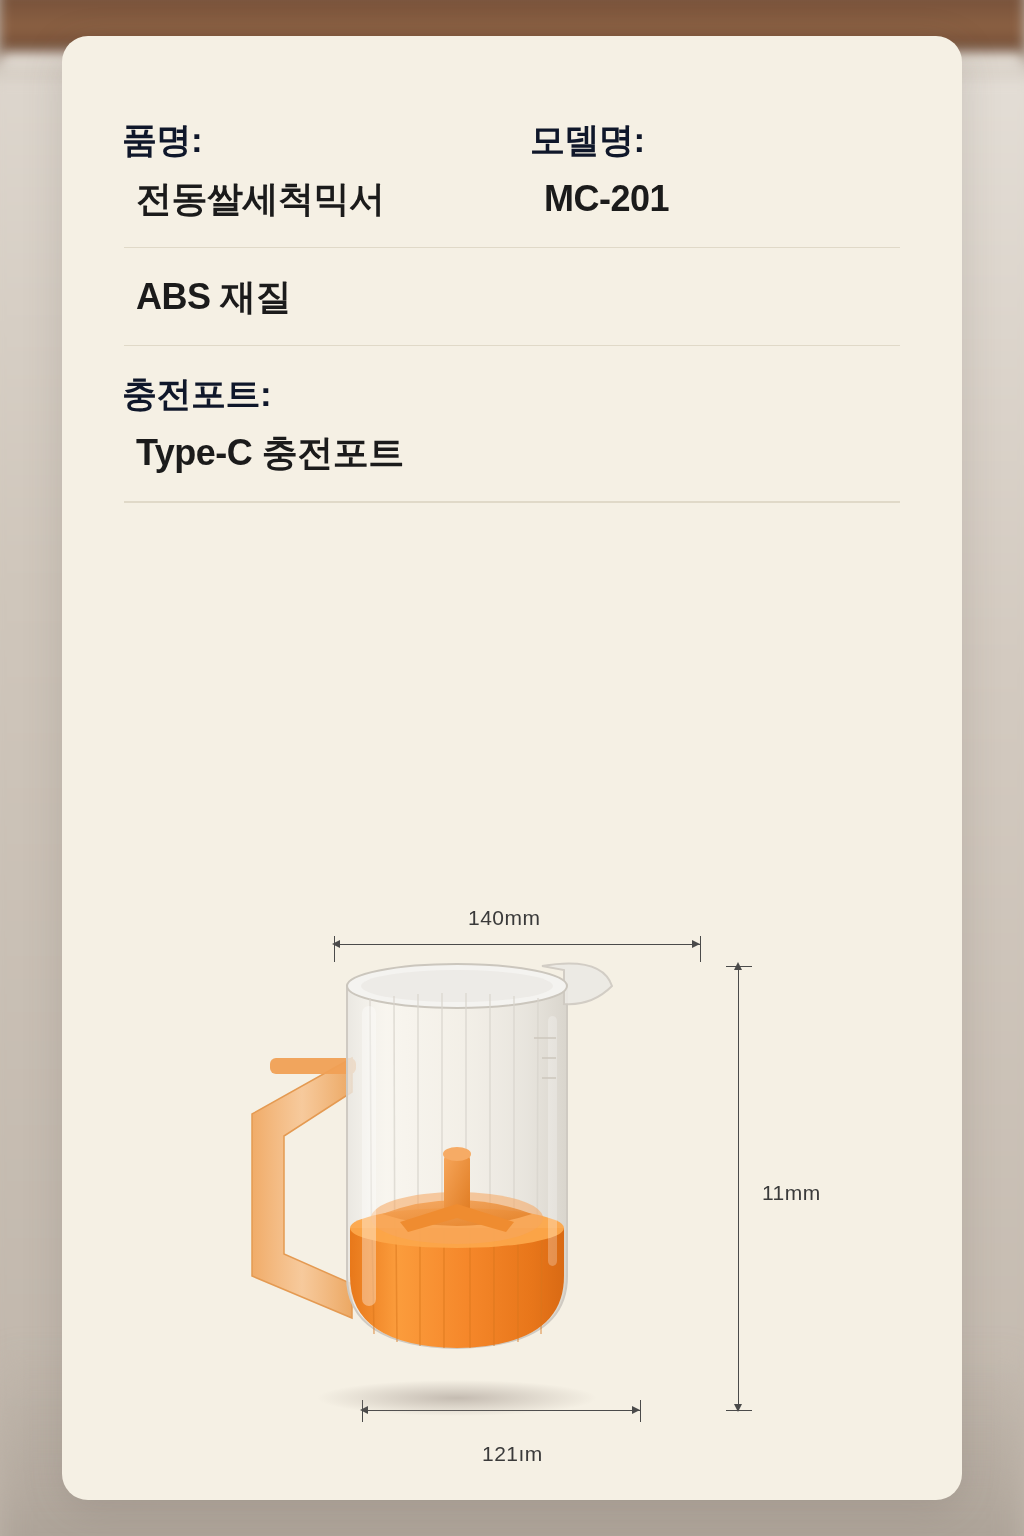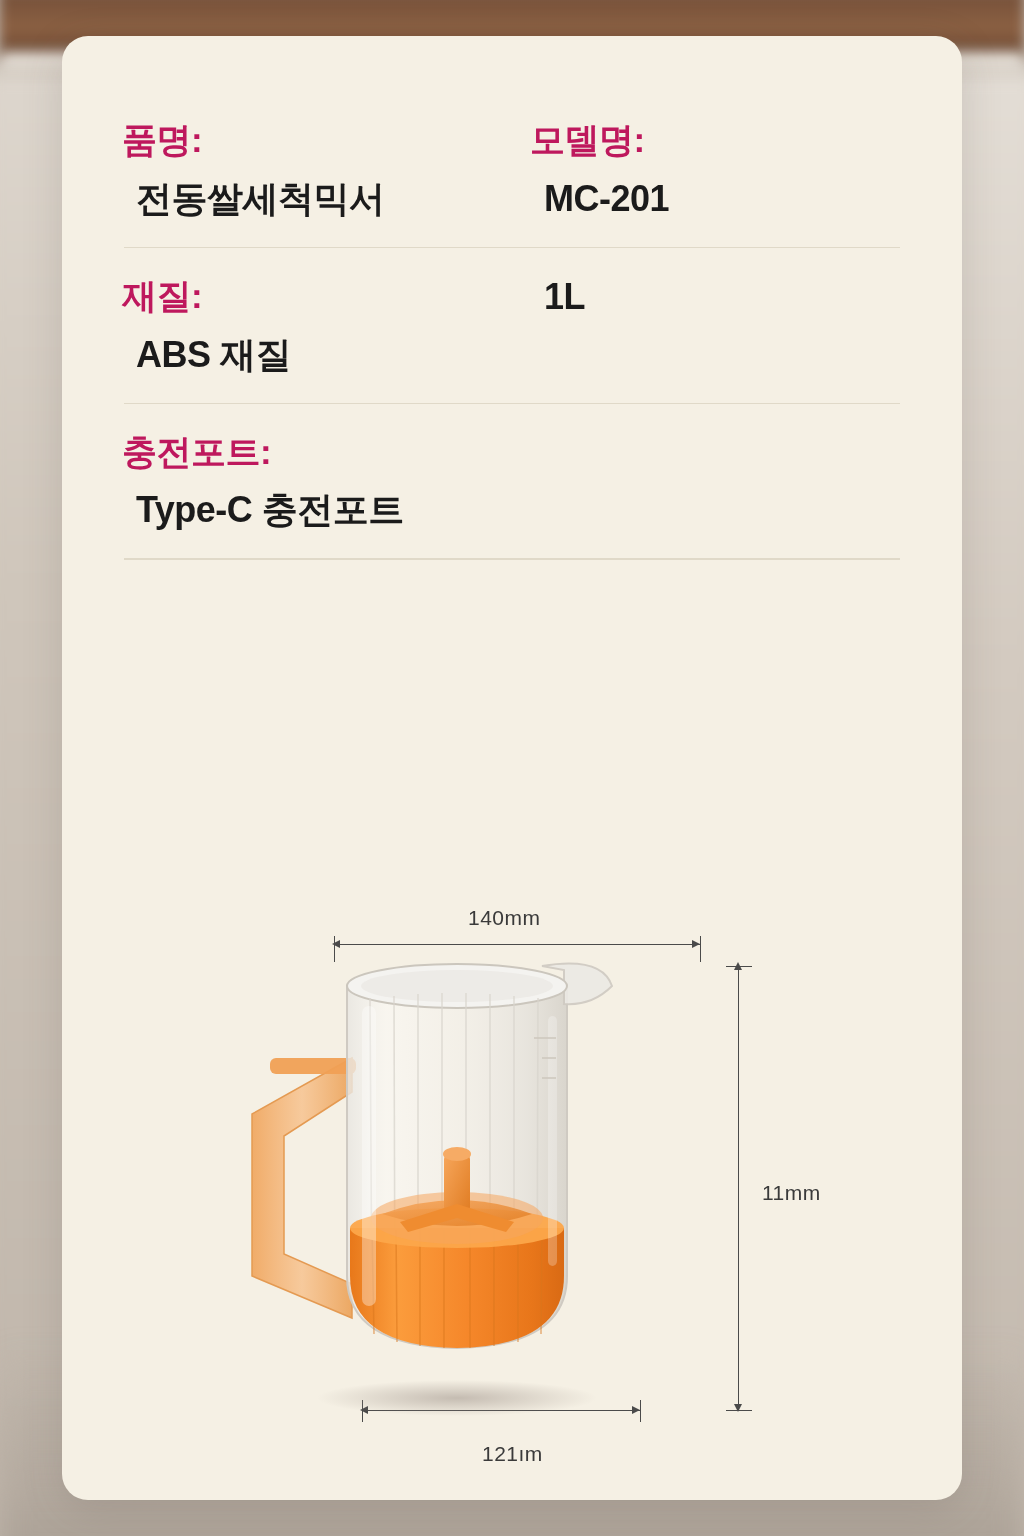--- a/index.html
+++ b/index.html
@@ -111,21 +111,21 @@
   }
   .divider {
     height: 1px;
     background: #e0d9c8;
     margin: 0 62px;
   }
 
   .label {
     font-size: 35px;
     font-weight: bold;
-    color: #be185d;
+    color: #0f172a;
     letter-spacing: -0.5px;
     line-height: 1.25;
     margin-bottom: 14px;
   }
   .value {
     font-size: 36px;
     font-weight: bold;
     color: #1b1b1b;
     letter-spacing: -0.5px;
     line-height: 1.25;
@@ -216,25 +216,23 @@
         <div class="cell">
           <div class="label">모델명:</div>
           <div class="value">MC-201</div>
         </div>
       </div>
 
       <div class="divider"></div>
 
       <div class="spec-row">
         <div class="cell">
-          <div class="label">재질:</div>
           <div class="value">ABS 재질</div>
         </div>
         <div class="cell">
-          <div class="value">1L</div>
         </div>
       </div>
 
       <div class="divider"></div>
 
       <div class="spec-row">
         <div class="cell">
           <div class="label">충전포트:</div>
           <div class="value">Type-C 충전포트</div>
         </div>

